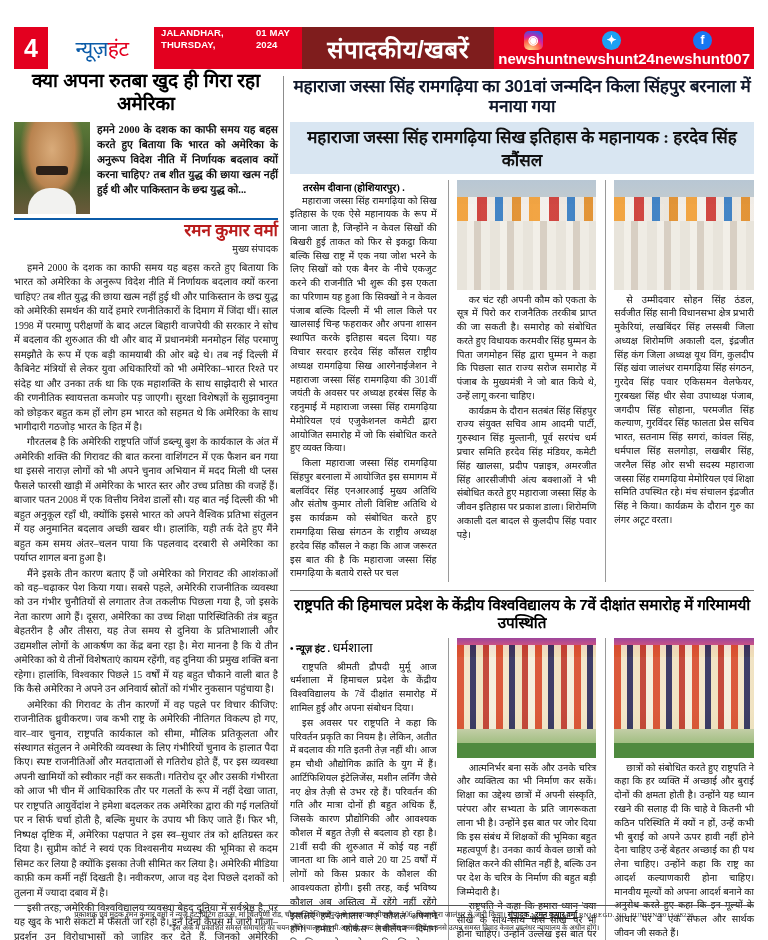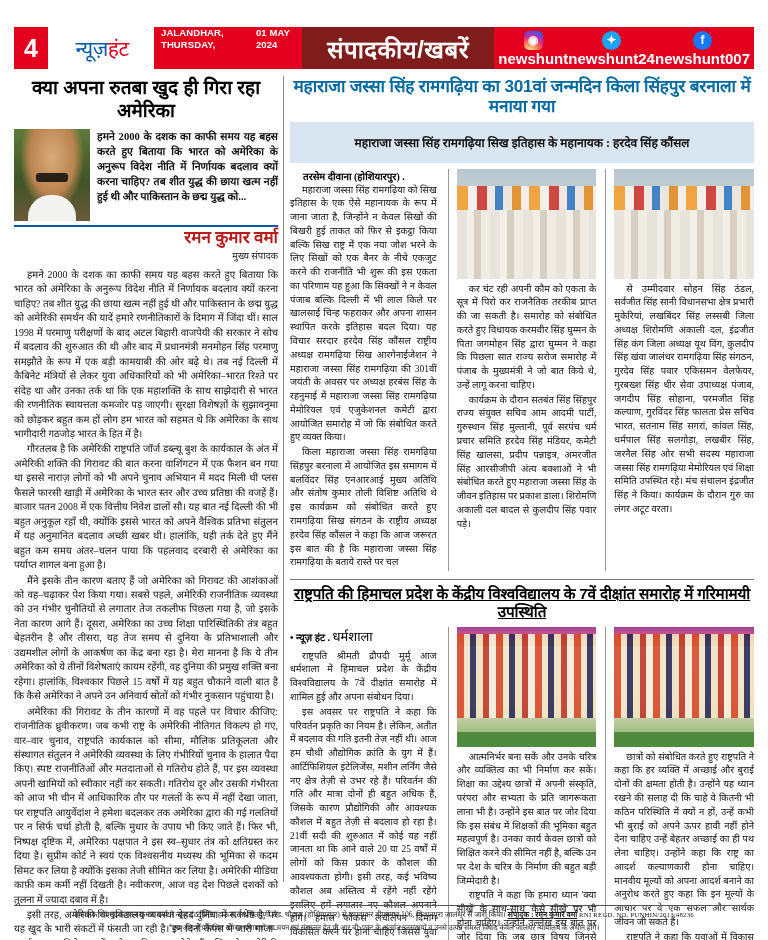--- a/index.html
+++ b/index.html
@@ -103,21 +103,21 @@
   
   .vrule {
     position: absolute;
     width: 1px;
     background: #8c8c8c;
   }
 
   
   .left-col {
     position: absolute;
-    left: 14px; top: 76px;
+    left: 14px; top: 69px;
     width: 264px;
     height: 810px;
   }
   .op-headline {
     font-family: "Liberation Sans", sans-serif;
     font-weight: bold;
     font-size: 19px;
     line-height: 1.22;
     text-align: center;
     color: #000;
@@ -189,29 +189,29 @@
     position: absolute;
     left: 290px; top: 76px;
     width: 464px;
   }
   .story1-head {
     font-family: "Liberation Sans", sans-serif;
     font-weight: bold;
     font-size: 17.2px;
     line-height: 1.18;
     text-align: center;
-    color: #0369a1;
+    color: #0f172a;
     letter-spacing: -0.2px;
   }
   .story1-sub {
     margin-top: 5px;
     background: #D9E6F2;
     text-align: center;
-    font-size: 12px;
-    padding: 12px 4px;
+    font-size: 17px;
+    padding: 3px 4px;
     color: #111;
     font-weight: 600;
   }
   .story1-grid {
     display: grid;
     grid-template-columns: 1fr 1fr 1fr;
     column-gap: 9px;
     margin-top: 6px;
   }
   .col-sep {
@@ -290,21 +290,20 @@
     padding-top: 5px;
   }
   .story2-head {
     font-family: "Liberation Sans", sans-serif;
     font-weight: bold;
     font-size: 15.3px;
     line-height: 1.2;
     text-align: center;
     color: #000;
     letter-spacing: -0.2px;
-    text-decoration: underline;
   }
   .story2-grid {
     display: grid;
     grid-template-columns: 1fr 1fr 1fr;
     column-gap: 9px;
     margin-top: 5px;
   }
   .dot-byline {
     font-size: 10px;
     font-weight: bold;

